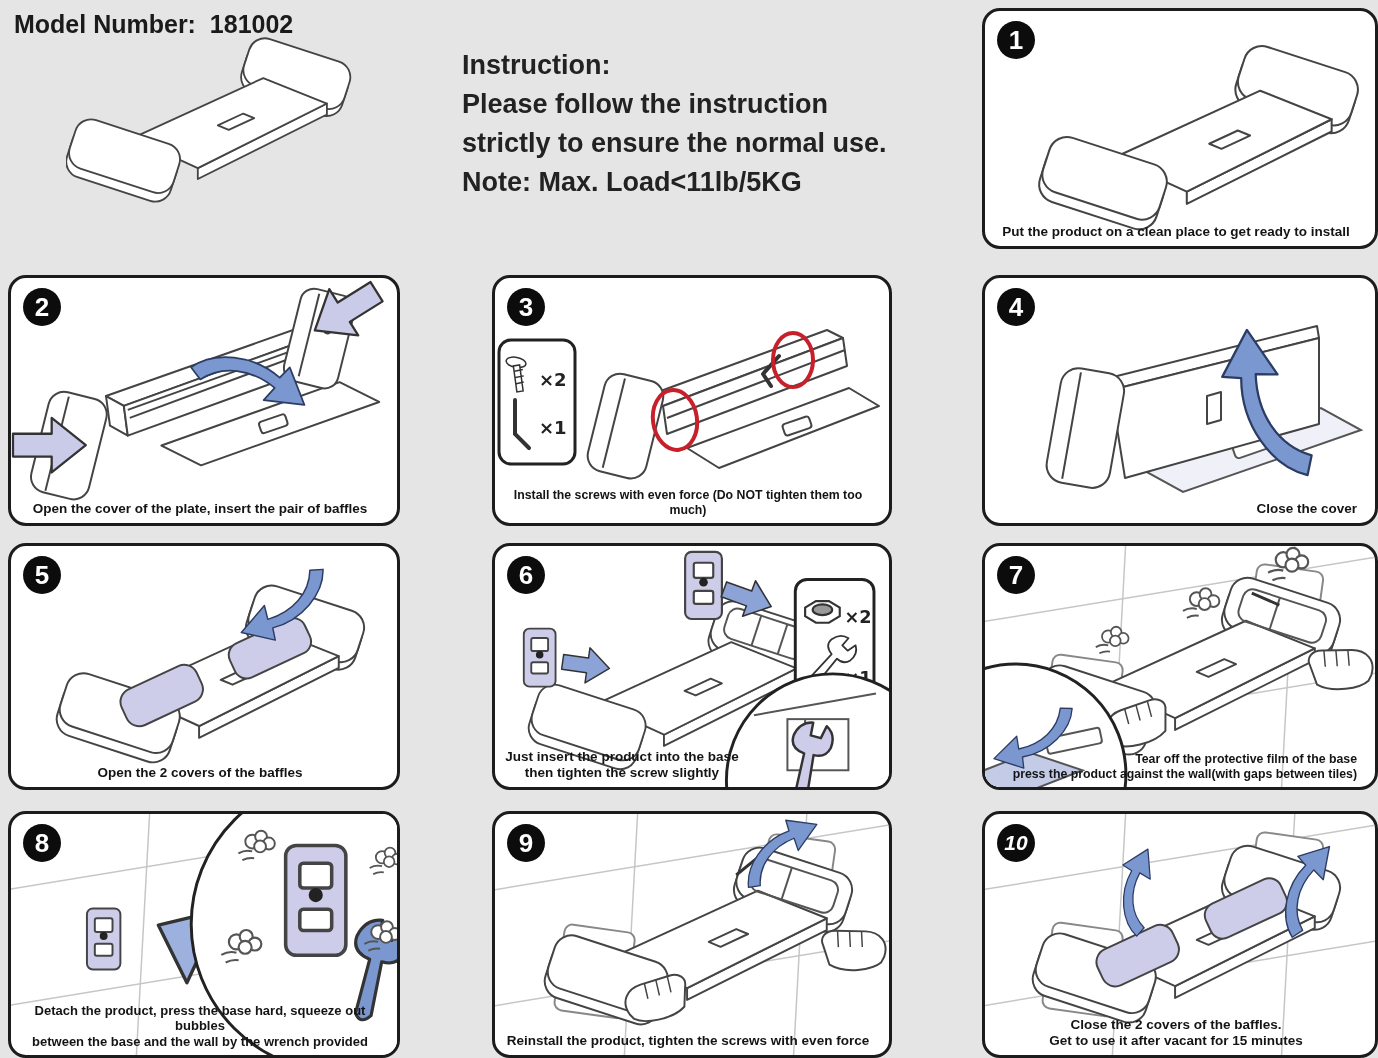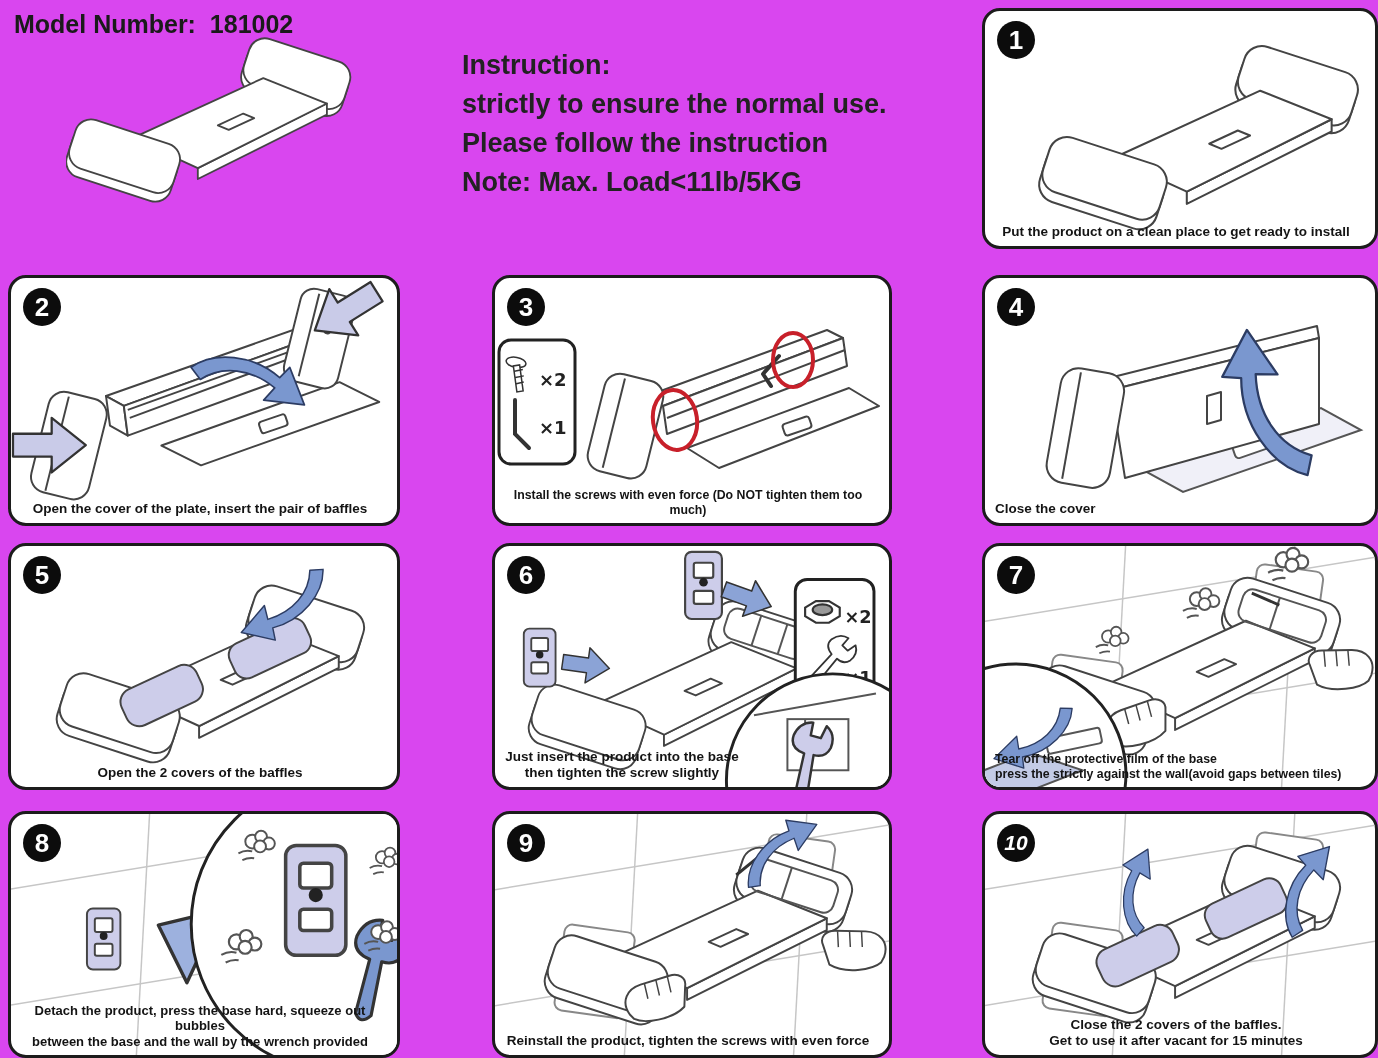--- a/index.html
+++ b/index.html
@@ -1,29 +1,29 @@
 <!DOCTYPE html>
 <html><head>
 <meta charset="utf-8">
 <style>
   html,body{margin:0;padding:0;background:#fff;}
-  .sheet{position:relative;width:1378px;height:1058px;background:#d946ef;overflow:hidden;
+  .sheet{position:relative;width:1378px;height:1058px;background:#e5e5e5;overflow:hidden;
          font-family:"Liberation Sans",sans-serif;color:#111;}
   .model{position:absolute;left:14px;top:10px;font-size:25px;font-weight:700;white-space:pre;color:#1a1a1a;}
   .instr{position:absolute;left:462px;top:46px;font-size:27px;font-weight:700;line-height:39px;color:#222;}
   .hero{position:absolute;left:66px;top:36px;}
   .panel{position:absolute;background:#fff;border:3px solid #1c1c1c;border-radius:18px;overflow:hidden;}
   .panel svg.art{position:absolute;left:0;top:0;width:100%;height:100%;}
   .badge{position:absolute;top:10px;left:12px;width:38px;height:38px;border-radius:50%;background:#0c0c0c;
          color:#fff;font-size:26px;font-weight:700;display:flex;align-items:center;justify-content:center;z-index:3;}
   .badge.wide{font-size:21px;font-style:italic;}
   .cap{position:absolute;left:10px;right:18px;bottom:6px;font-weight:700;color:#141414;
        font-size:13.5px;line-height:1.18;z-index:2;}
   .cap span{display:block;}
-  .c-center{text-align:center;} .c-right{} .c-left{text-align:center;}
+  .c-center{text-align:center;} .c-right{text-align:right;} .c-left{text-align:center;}
   .cap.small{font-size:12.3px;}
   .cap.narrow{right:150px;}
   text.qty{font-family:"DejaVu Sans",sans-serif;font-size:18px;font-weight:700;fill:#222;}
 </style>
 </head>
 <body>
 
 <svg width="0" height="0" style="position:absolute" aria-hidden="true">
   <defs>
     <g id="product-flat" fill="#fff" stroke="#444" stroke-width="2" stroke-linejoin="round">
@@ -78,22 +78,22 @@
 </svg>
 
 <div class="sheet">
 
   <div class="model">Model Number:  181002</div>
   <svg class="hero" width="300" height="186" viewBox="45 40 330 200">
     <use href="#product-flat"></use>
   </svg>
   <div class="instr">
     <div>Instruction:</div>
+    <div>Please follow the instruction</div>
     <div>strictly to ensure the normal use.</div>
-    <div>Please follow the instruction</div>
     <div>Note: Max. Load&lt;11lb/5KG</div>
   </div>
 
   <div class="panel" style="left:982px;top:8px;width:390px;height:235px">
     <div class="badge">1</div>
     <svg class="art" viewBox="0 0 390 235">
       <use href="#product-flat" transform="translate(8,-6) scale(1.02)"></use>
     </svg>
     <div class="cap c-center">
       <span>Put the product on a clean place to get ready to install</span>
@@ -278,21 +278,21 @@
         <circle cx="28" cy="232" r="112" fill="#fff" stroke="#222" stroke-width="3"></circle>
         <polygon points="-30,238 42,210 96,228 24,256" fill="#c3cbe6" stroke="#555" stroke-width="2"></polygon>
         <g transform="translate(58,196) rotate(-12)">
             <rect x="0" y="0" width="56" height="16" rx="3" fill="#fff" stroke="#555" stroke-width="2"></rect>
           </g>
         <use href="#curve-arrow" fill="#7a97cf" transform="translate(96,188) rotate(155) scale(0.9)"></use>
       </g>
     </svg>
     <div class="cap c-right small">
       <span>Tear off the protective film of the base</span>
-      <span>press the strictly against the wall(avoid gaps between tiles)</span>
+      <span>press the product against the wall(with gaps between tiles)</span>
     </div>
   </div>
 
   <div class="panel" style="left:8px;top:811px;width:386px;height:241px">
     <div class="badge">8</div>
     <svg class="art" viewBox="0 0 390 245">
       <use href="#tiles"></use>
       <use href="#wallplate" transform="translate(76,96)"></use>
       <use href="#block-arrow" fill="#9db1de" transform="translate(230,196) rotate(205) scale(1.7)"></use>
       <g>

